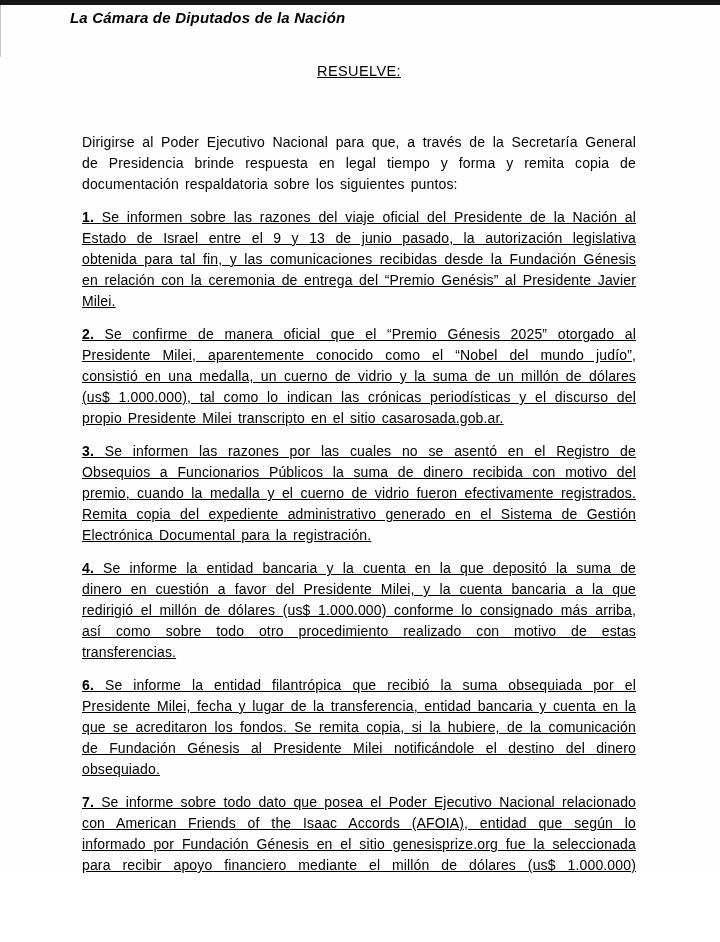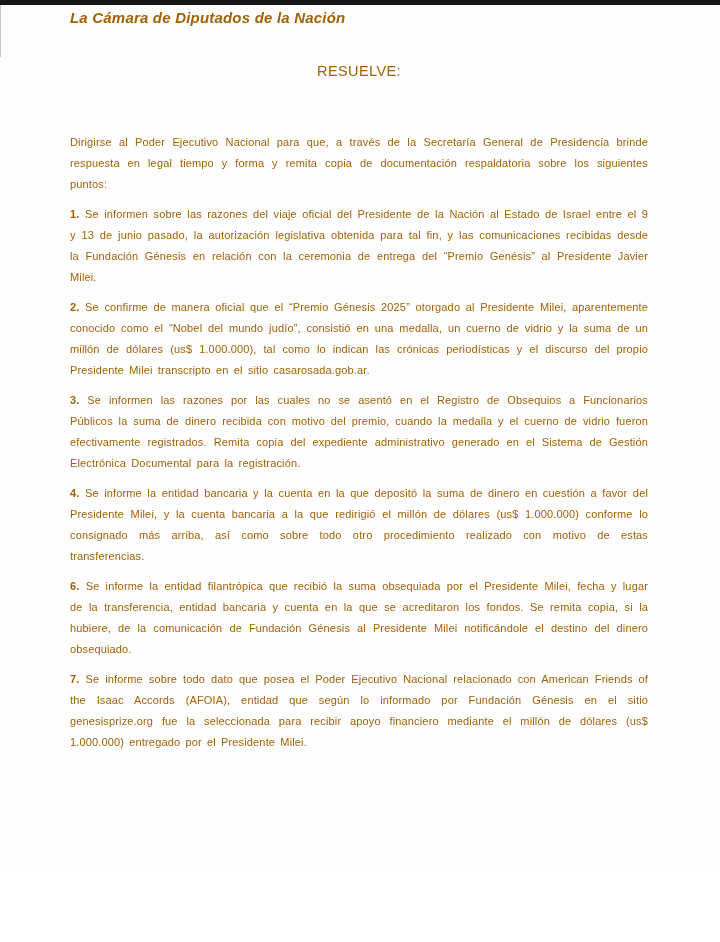--- a/index.html
+++ b/index.html
@@ -7,21 +7,21 @@
     padding: 0;
     background: #ffffff;
   }
   .page {
     position: relative;
     width: 720px;
     height: 873px;
     background: #fefefe;
     overflow: hidden;
     font-family: "Liberation Sans", sans-serif;
-    color: #a16207;
+    color: #000000;
   }
   .top-bar {
     position: absolute;
     top: 0;
     left: 0;
     width: 720px;
     height: 5px;
     background: #161616;
   }
   .left-tick {
@@ -45,34 +45,36 @@
     font-weight: bold;
     font-style: italic;
     letter-spacing: 0.2px;
   }
   .resolution-title {
     margin-top: 36px;
     text-align: center;
     font-size: 14.5px;
     line-height: 17px;
     letter-spacing: 0.4px;
+    text-decoration: underline;
   }
   .body-text {
     margin-top: 52px;
   }
   .para {
-    font-size: 11px;
+    font-size: 14px;
     line-height: 21px;
     text-align: justify;
     word-spacing: 2px;
     letter-spacing: 0.15px;
-    margin: 0;
+    margin: 12px;
   }
   .para + .para {
     margin-top: 9px;
+    text-decoration: underline;
   }
   .item-number {
     font-weight: bold;
   }
 </style>
 </head>
 <body>
 
 <div class="page">
   <div class="top-bar"></div>

